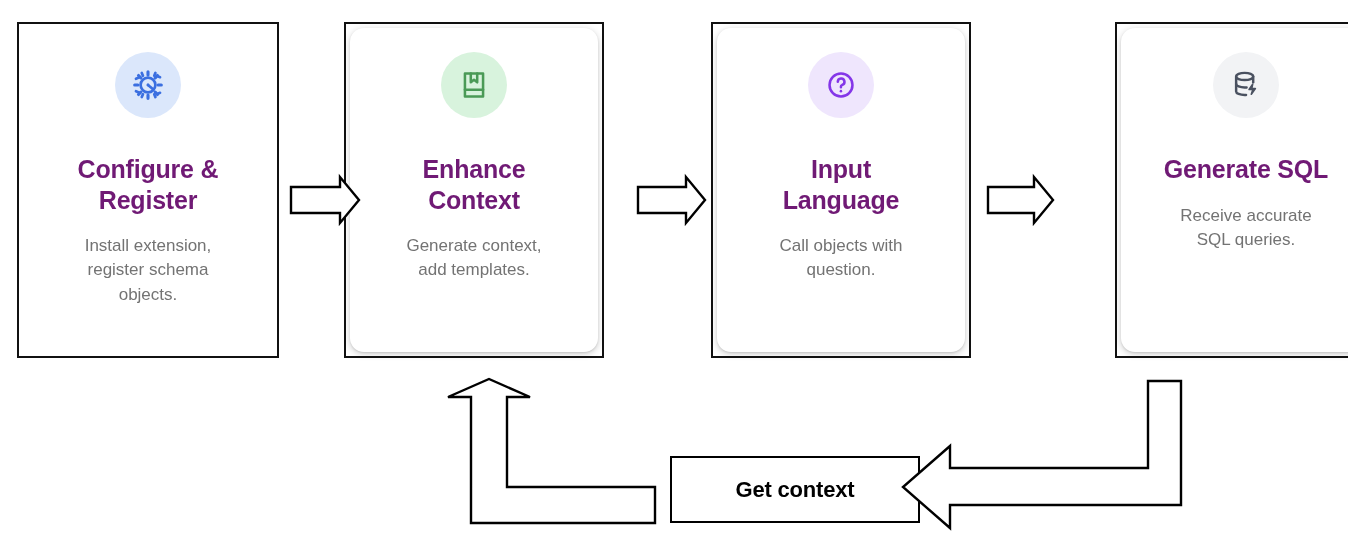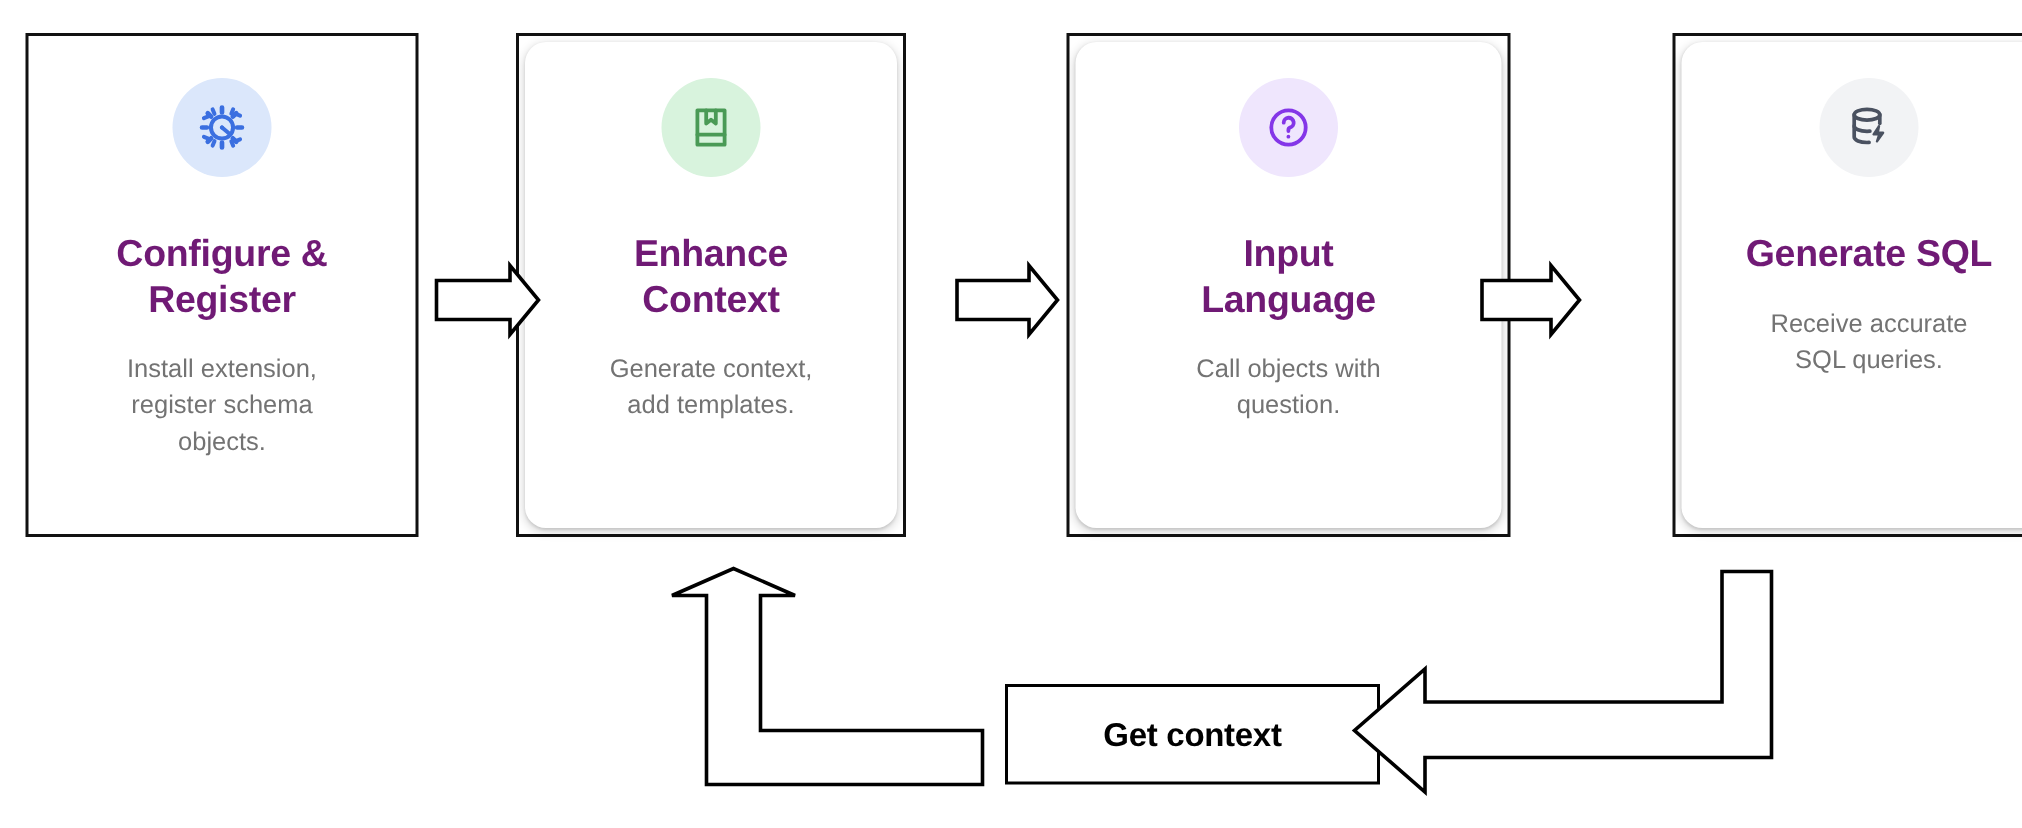--- a/index.html
+++ b/index.html
@@ -49,21 +49,21 @@
   .card-inner.shadowed {
     box-shadow: 0 2px 7px rgba(0,0,0,0.20), 0 1px 2px rgba(0,0,0,0.10);
   }
   .card-inner.flat {
     border-radius: 0;
     box-shadow: none;
   }
 
   #card-0 { left: 17px;   width: 262px; }
   #card-1 { left: 344px;  width: 260px; }
-  #card-2 { left: 711px;  width: 296px; }
+  #card-2 { left: 711px;  width: 260px; }
   #card-3 { left: 1115px; width: 262px; }
 
   .icon-circle {
     width: 66px;
     height: 66px;
     border-radius: 50%;
     display: flex;
     align-items: center;
     justify-content: center;
     flex: 0 0 auto;

